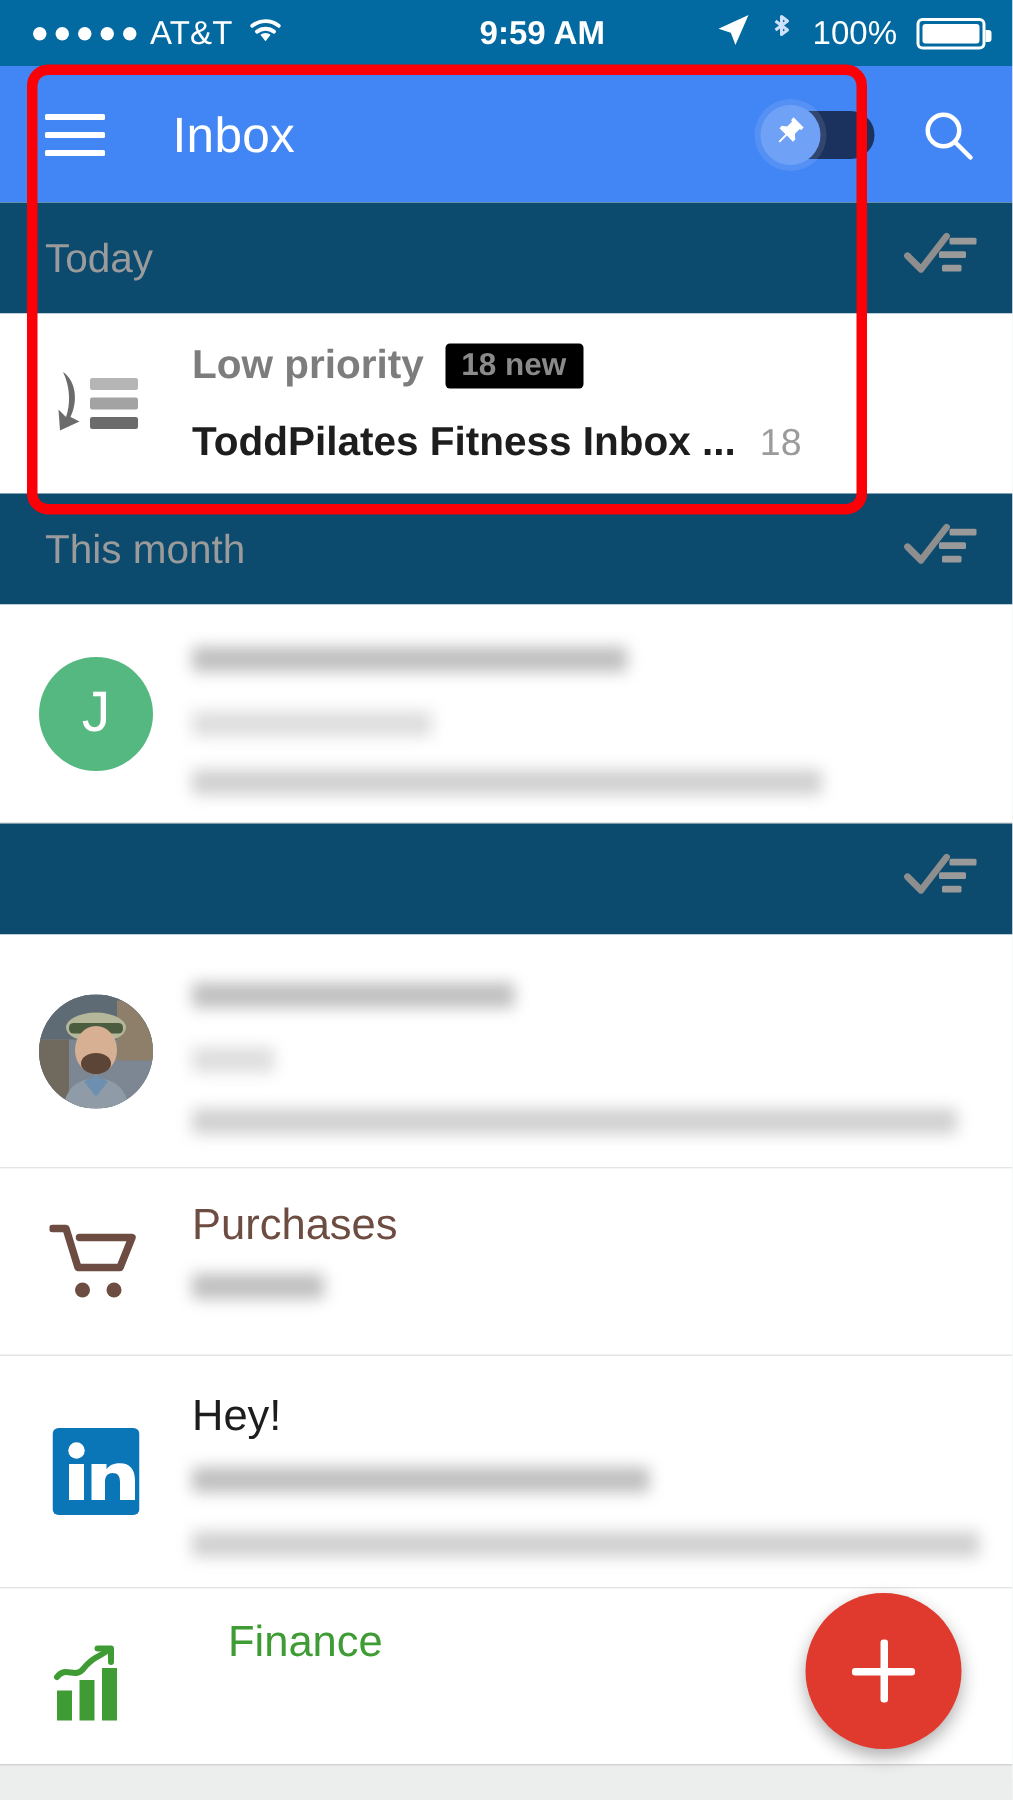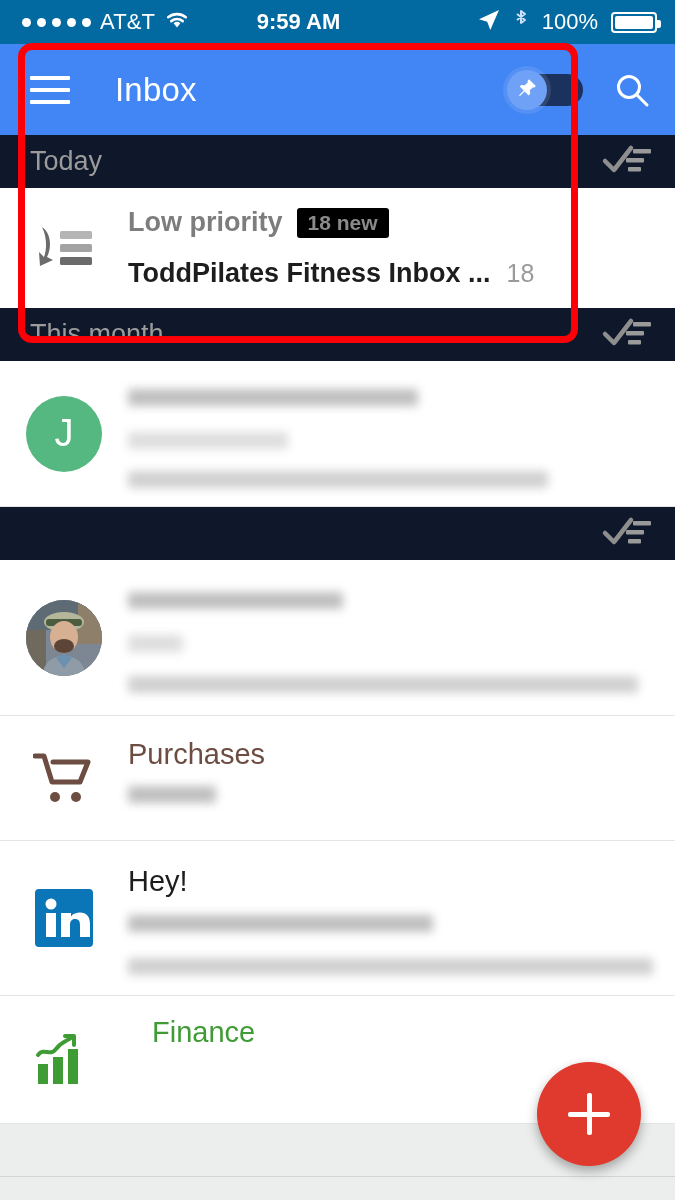--- a/index.html
+++ b/index.html
@@ -21,21 +21,21 @@
     width: 675px; height: 44px;
     background: #0369a1;
     color: #ffffff;
     display: flex; align-items: center;
   }
   .sb-left { display: flex; align-items: center; padding-left: 22px; gap: 9px; }
   .dots { display: flex; gap: 6px; align-items: center; }
   .dot { width: 9px; height: 9px; border-radius: 50%; background: #ffffff; display:block; }
   .carrier { font-size: 22px; letter-spacing: 0.1px; }
   .sb-center {
-    position: absolute; left: 0; width: 549px; text-align: center;
+    position: absolute; left: 0; width: 675px; text-align: center;
     font-size: 22px; font-weight: 600; padding-left: 48px;
   }
   .sb-right {
     position: absolute; right: 18px; display: flex; align-items: center; gap: 13px;
   }
   .pct { font-size: 22px; }
   .battery {
     width: 46px; height: 21px; border: 2px solid #ffffff; border-radius: 4px;
     position: relative; display: inline-block;
   }
@@ -78,21 +78,21 @@
     background: #6fa1f7;
     display: flex; align-items: center; justify-content: center;
     box-shadow: 0 0 0 4px rgba(255,255,255,0.10);
   }
   .search-icon { width: 38px; height: 38px; cursor: pointer; }
 
   
   .list { position: absolute; top: 135px; left: 0; width: 675px; height: 1065px; background:#eceded; }
 
   .section-header {
-    height: 53px; background: #0f172a;
+    height: 74px; background: #0c4a6e;
     display: flex; align-items: center; position: relative;
   }
   .section-title {
     margin-left: 30px; color: #9b9b9b; font-size: 27px; font-weight: 400;
   }
   .sweep-icon { position: absolute; right: 22px; top: 50%; transform: translateY(-50%); cursor: pointer; }
 
   .row {
     background: #ffffff; display: flex; align-items: flex-start;
     padding: 0 0 0 0; position: relative;

